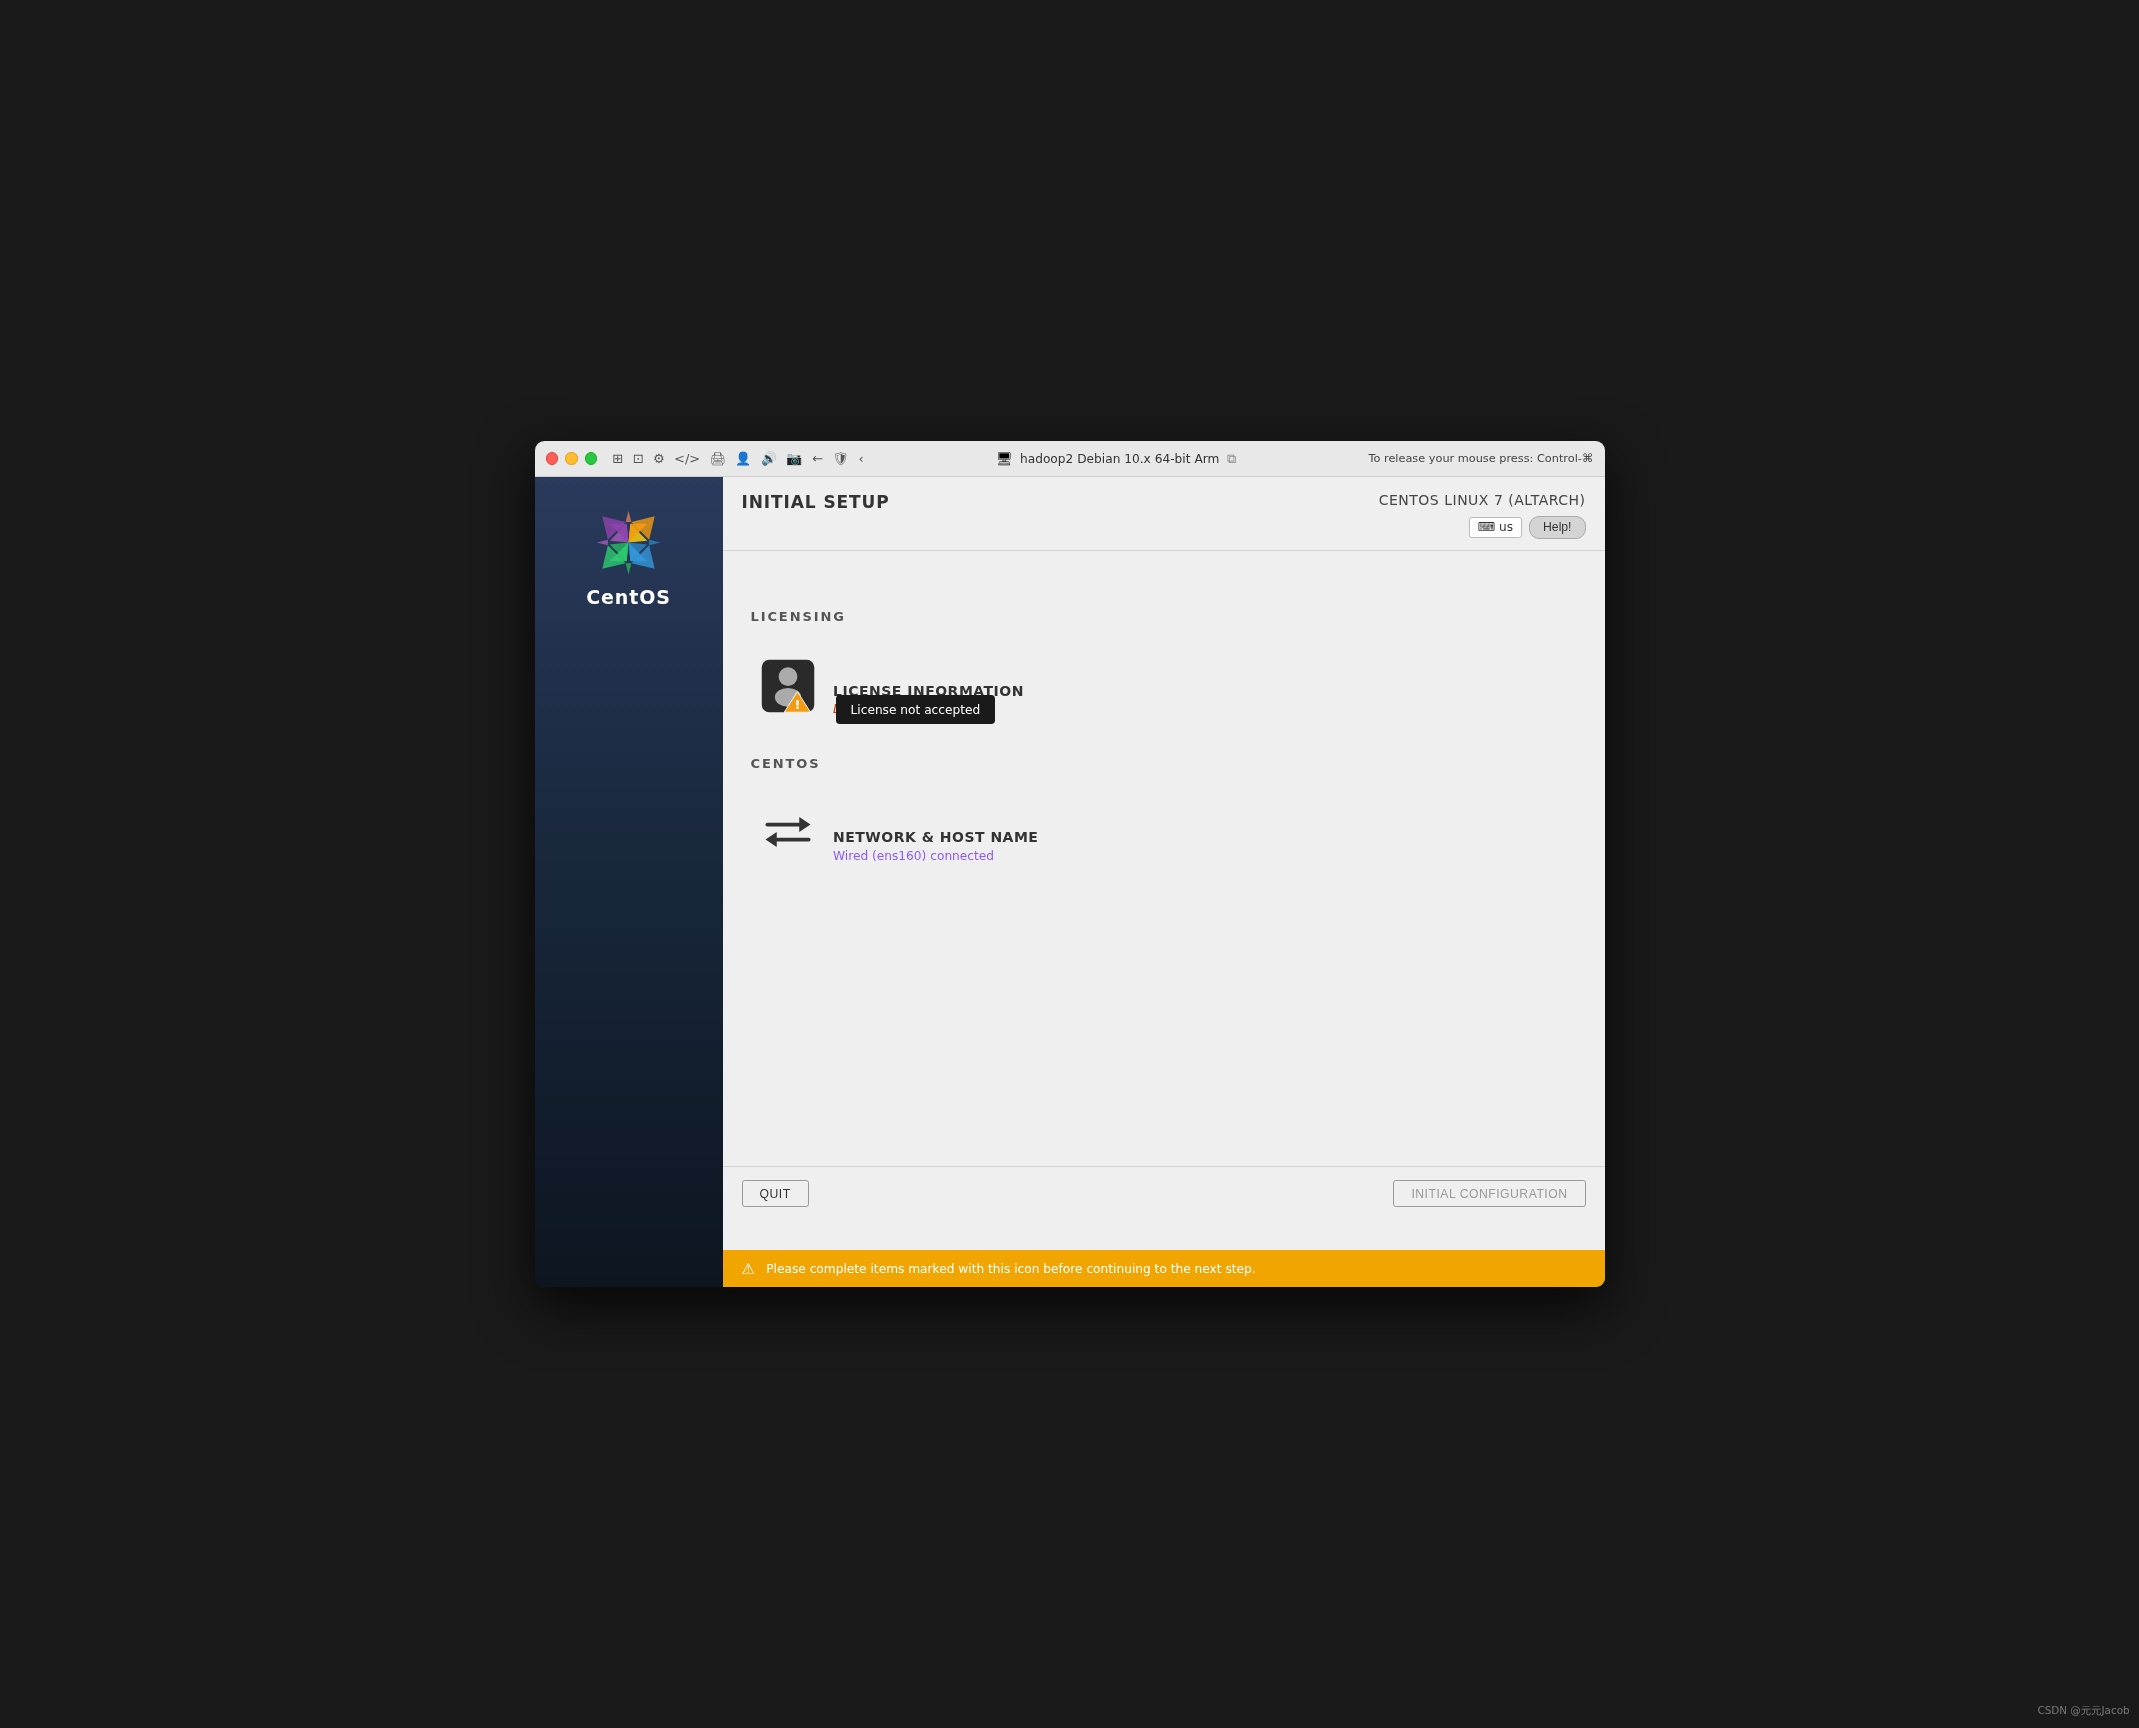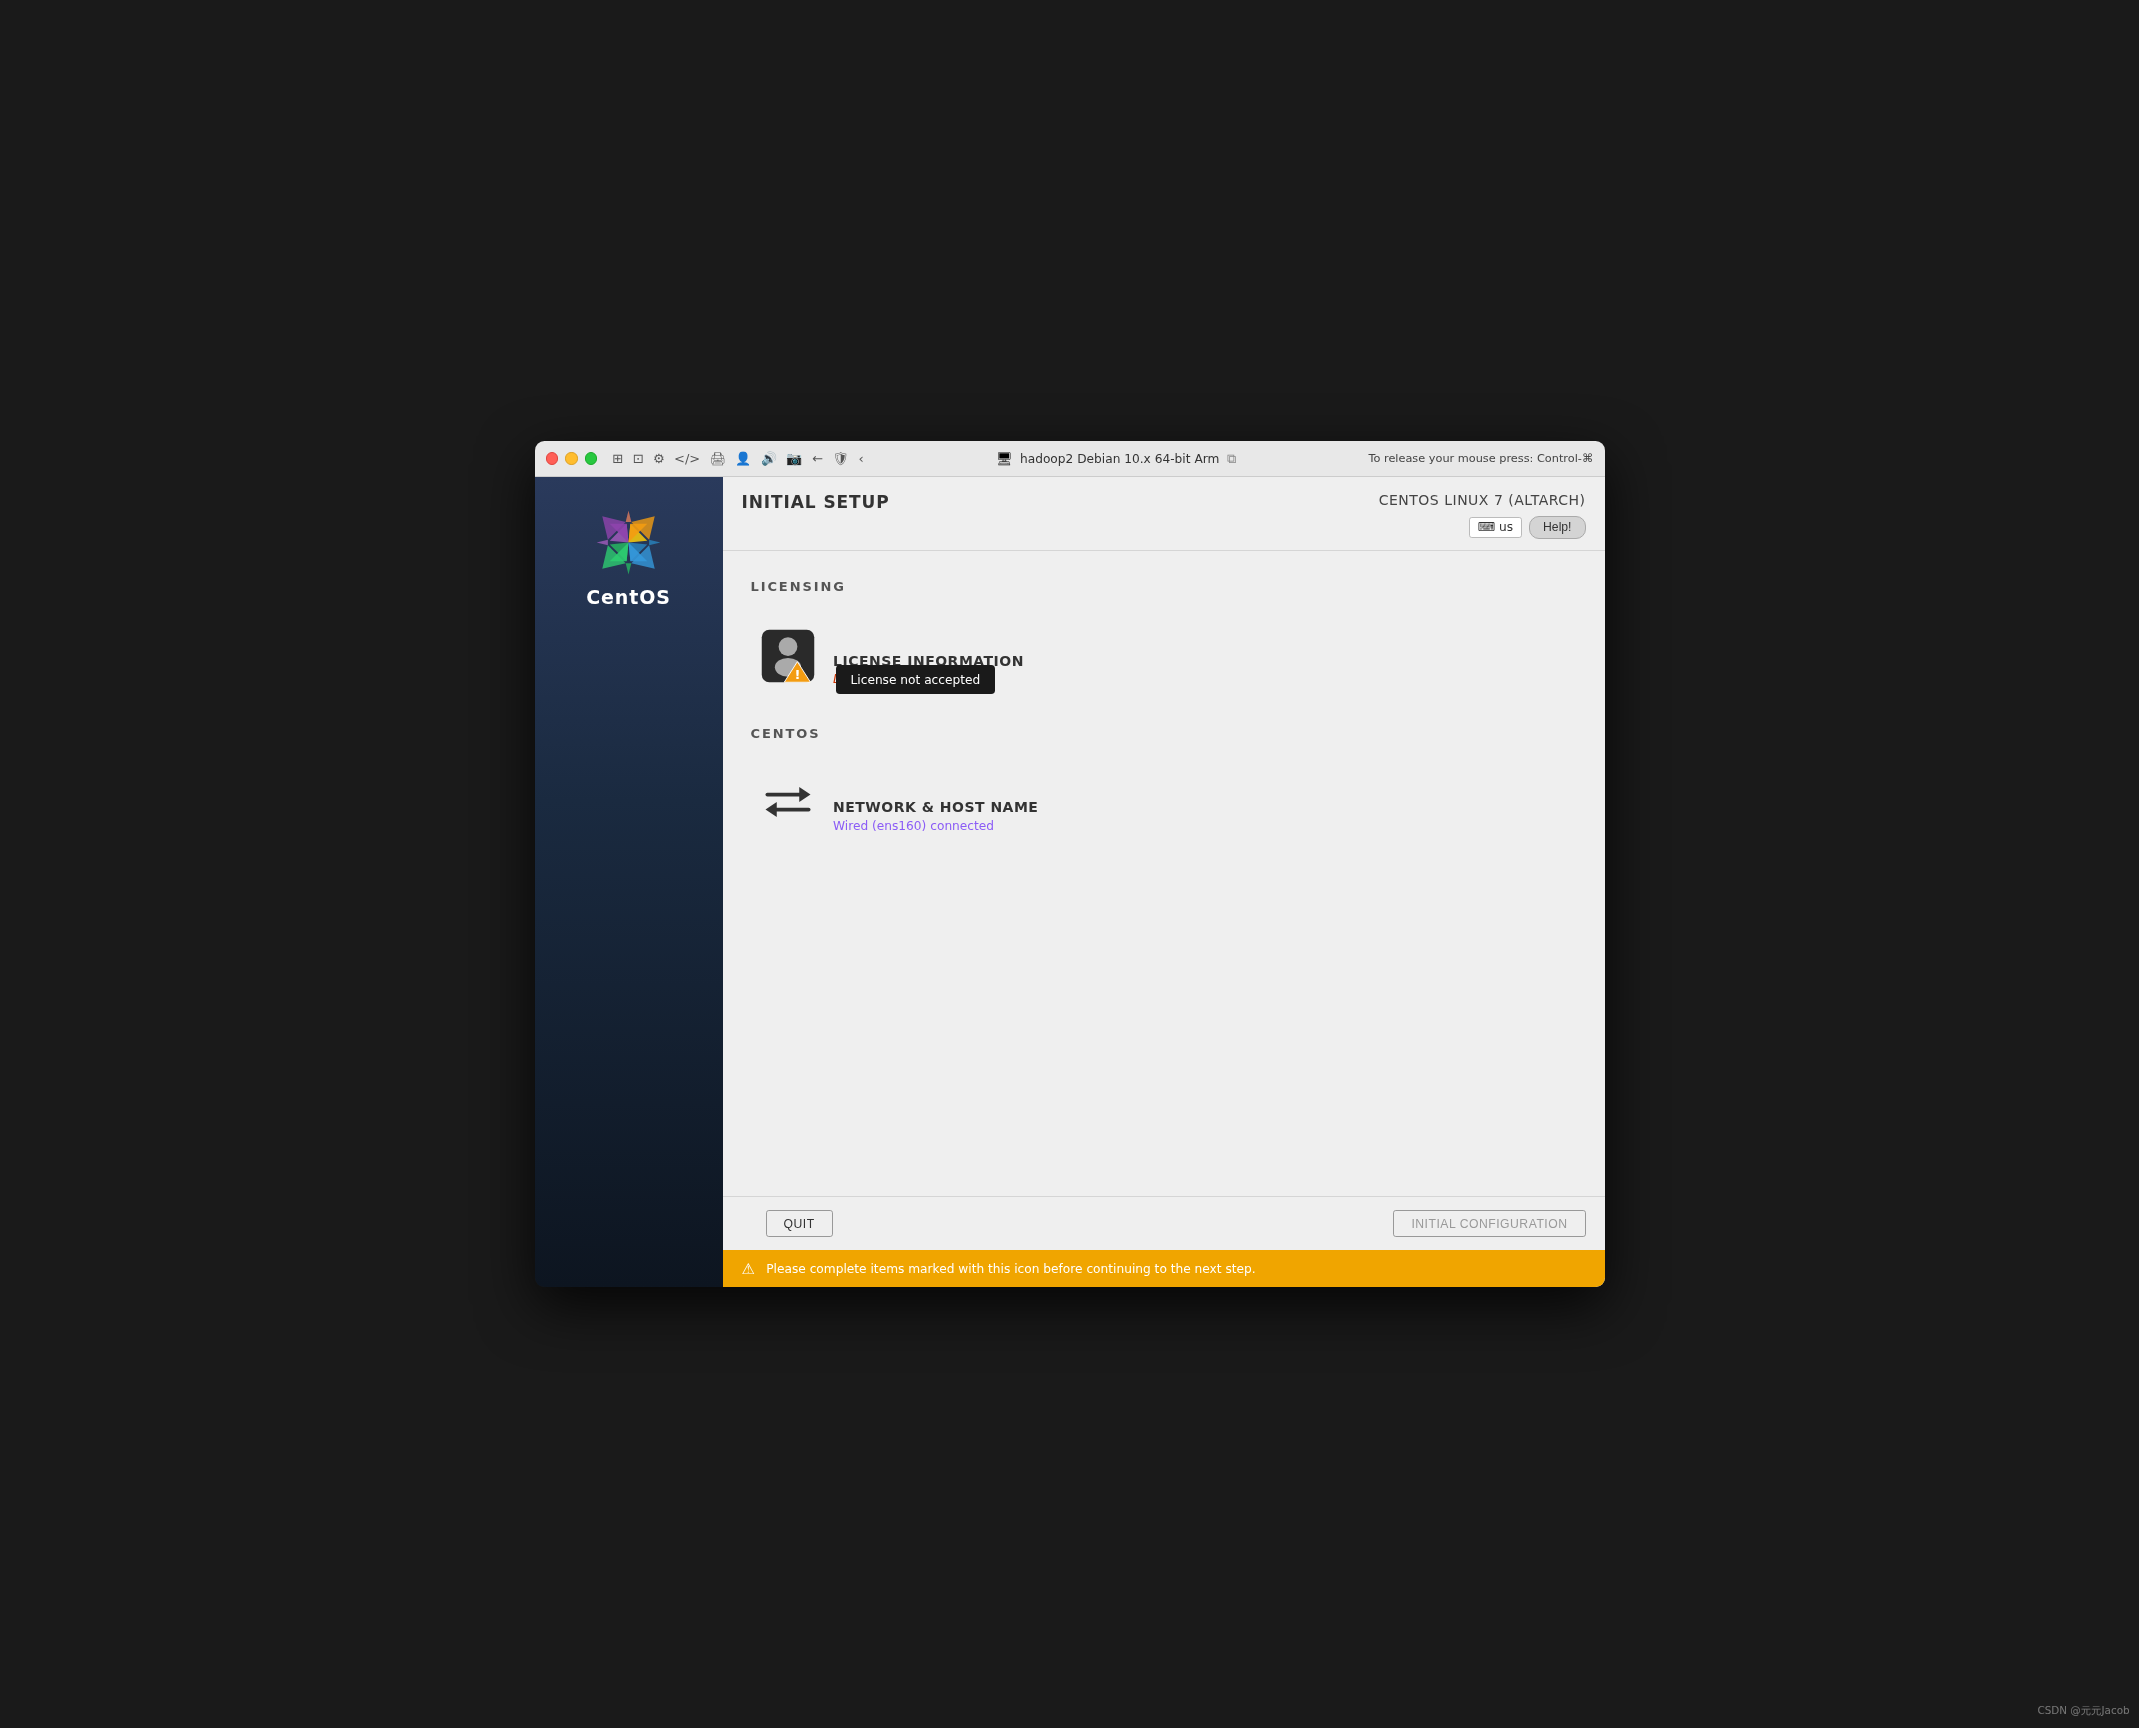--- a/index.html
+++ b/index.html
@@ -101,20 +101,21 @@
       font-size: 19px;
       font-weight: bold;
       letter-spacing: 0.9px;
     }
 
     .main-content {
       flex: 1;
       background: #efefef;
       display: flex;
       flex-direction: column;
+      gap: 30px;
     }
 
     .top-bar {
       display: flex;
       justify-content: space-between;
       align-items: flex-start;
       padding: 15px 19px 11.3px 19px;
       border-bottom: 0.9px solid #d5d5d5;
     }
 
@@ -253,21 +254,20 @@
 
     .quit-button {
       background: transparent;
       border: 0.9px solid #999;
       border-radius: 2.8px;
       padding: 5.6px 17px;
       font-size: 12.2px;
       color: #333;
       cursor: pointer;
       letter-spacing: 0.5px;
-      margin-left: 24px;
     }
 
     .finish-button {
       background: transparent;
       border: 0.9px solid #999;
       border-radius: 2.8px;
       padding: 5.6px 17px;
       font-size: 12.2px;
       color: #999;
       cursor: pointer;

